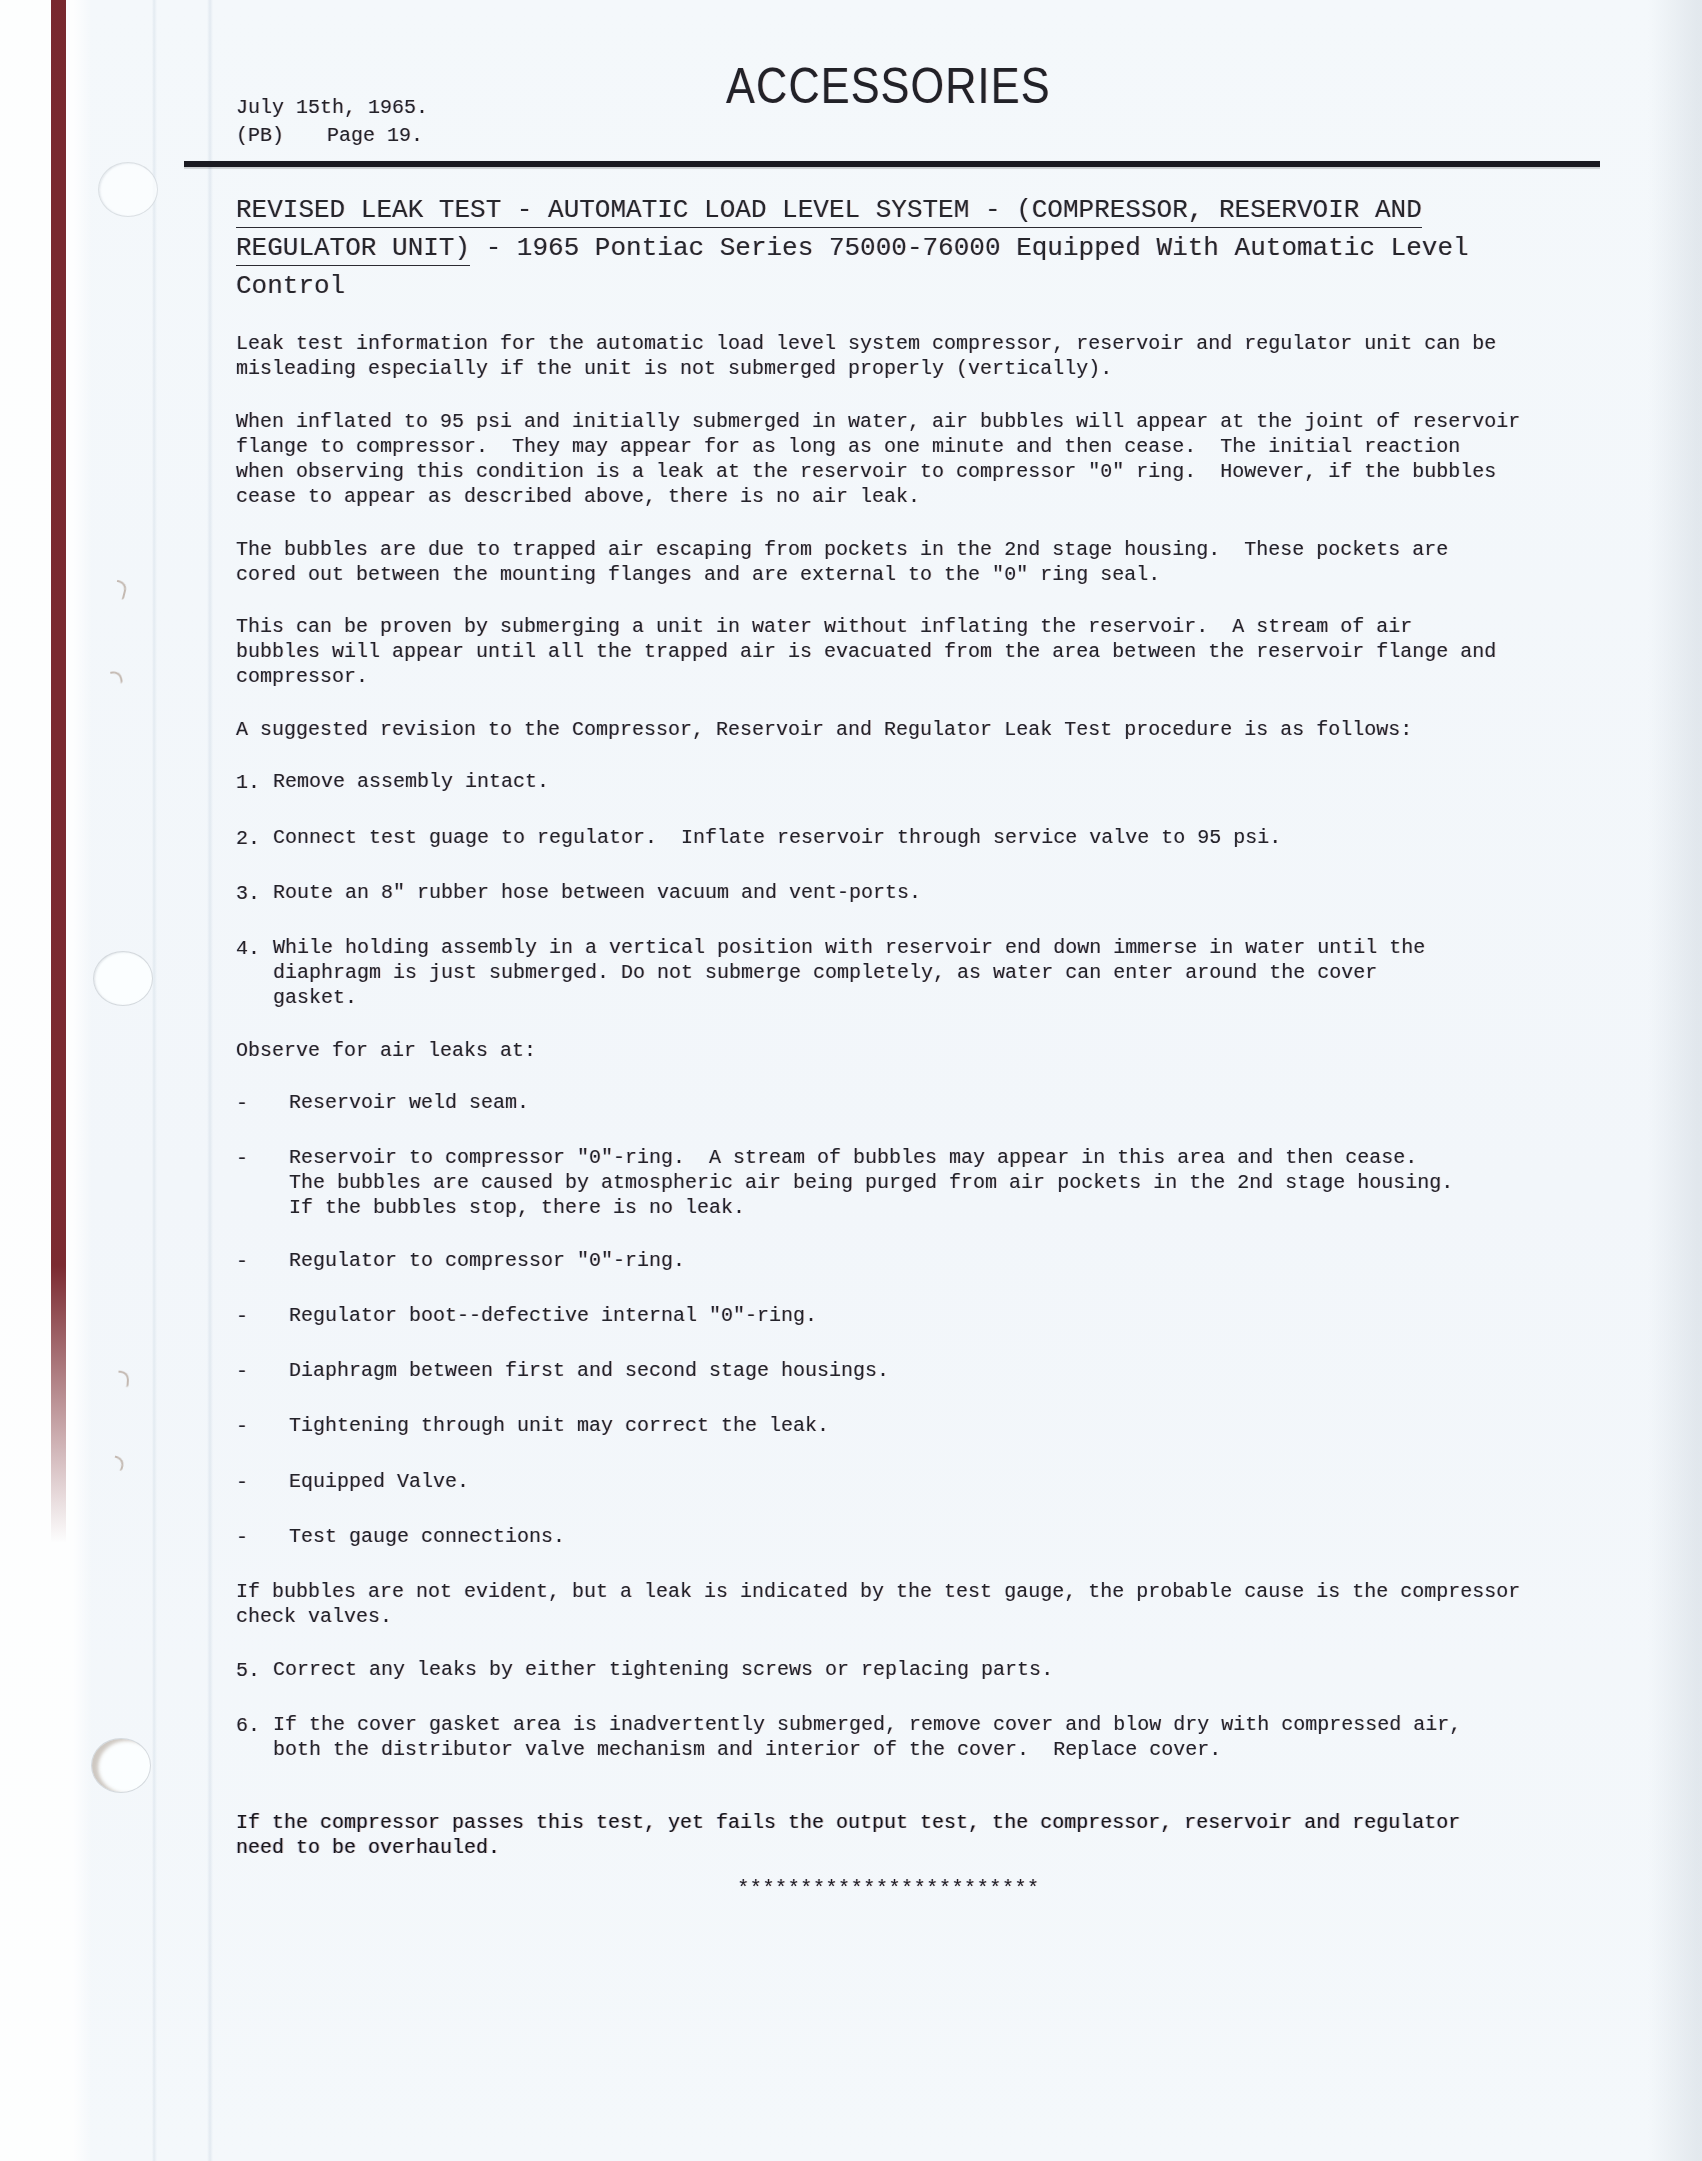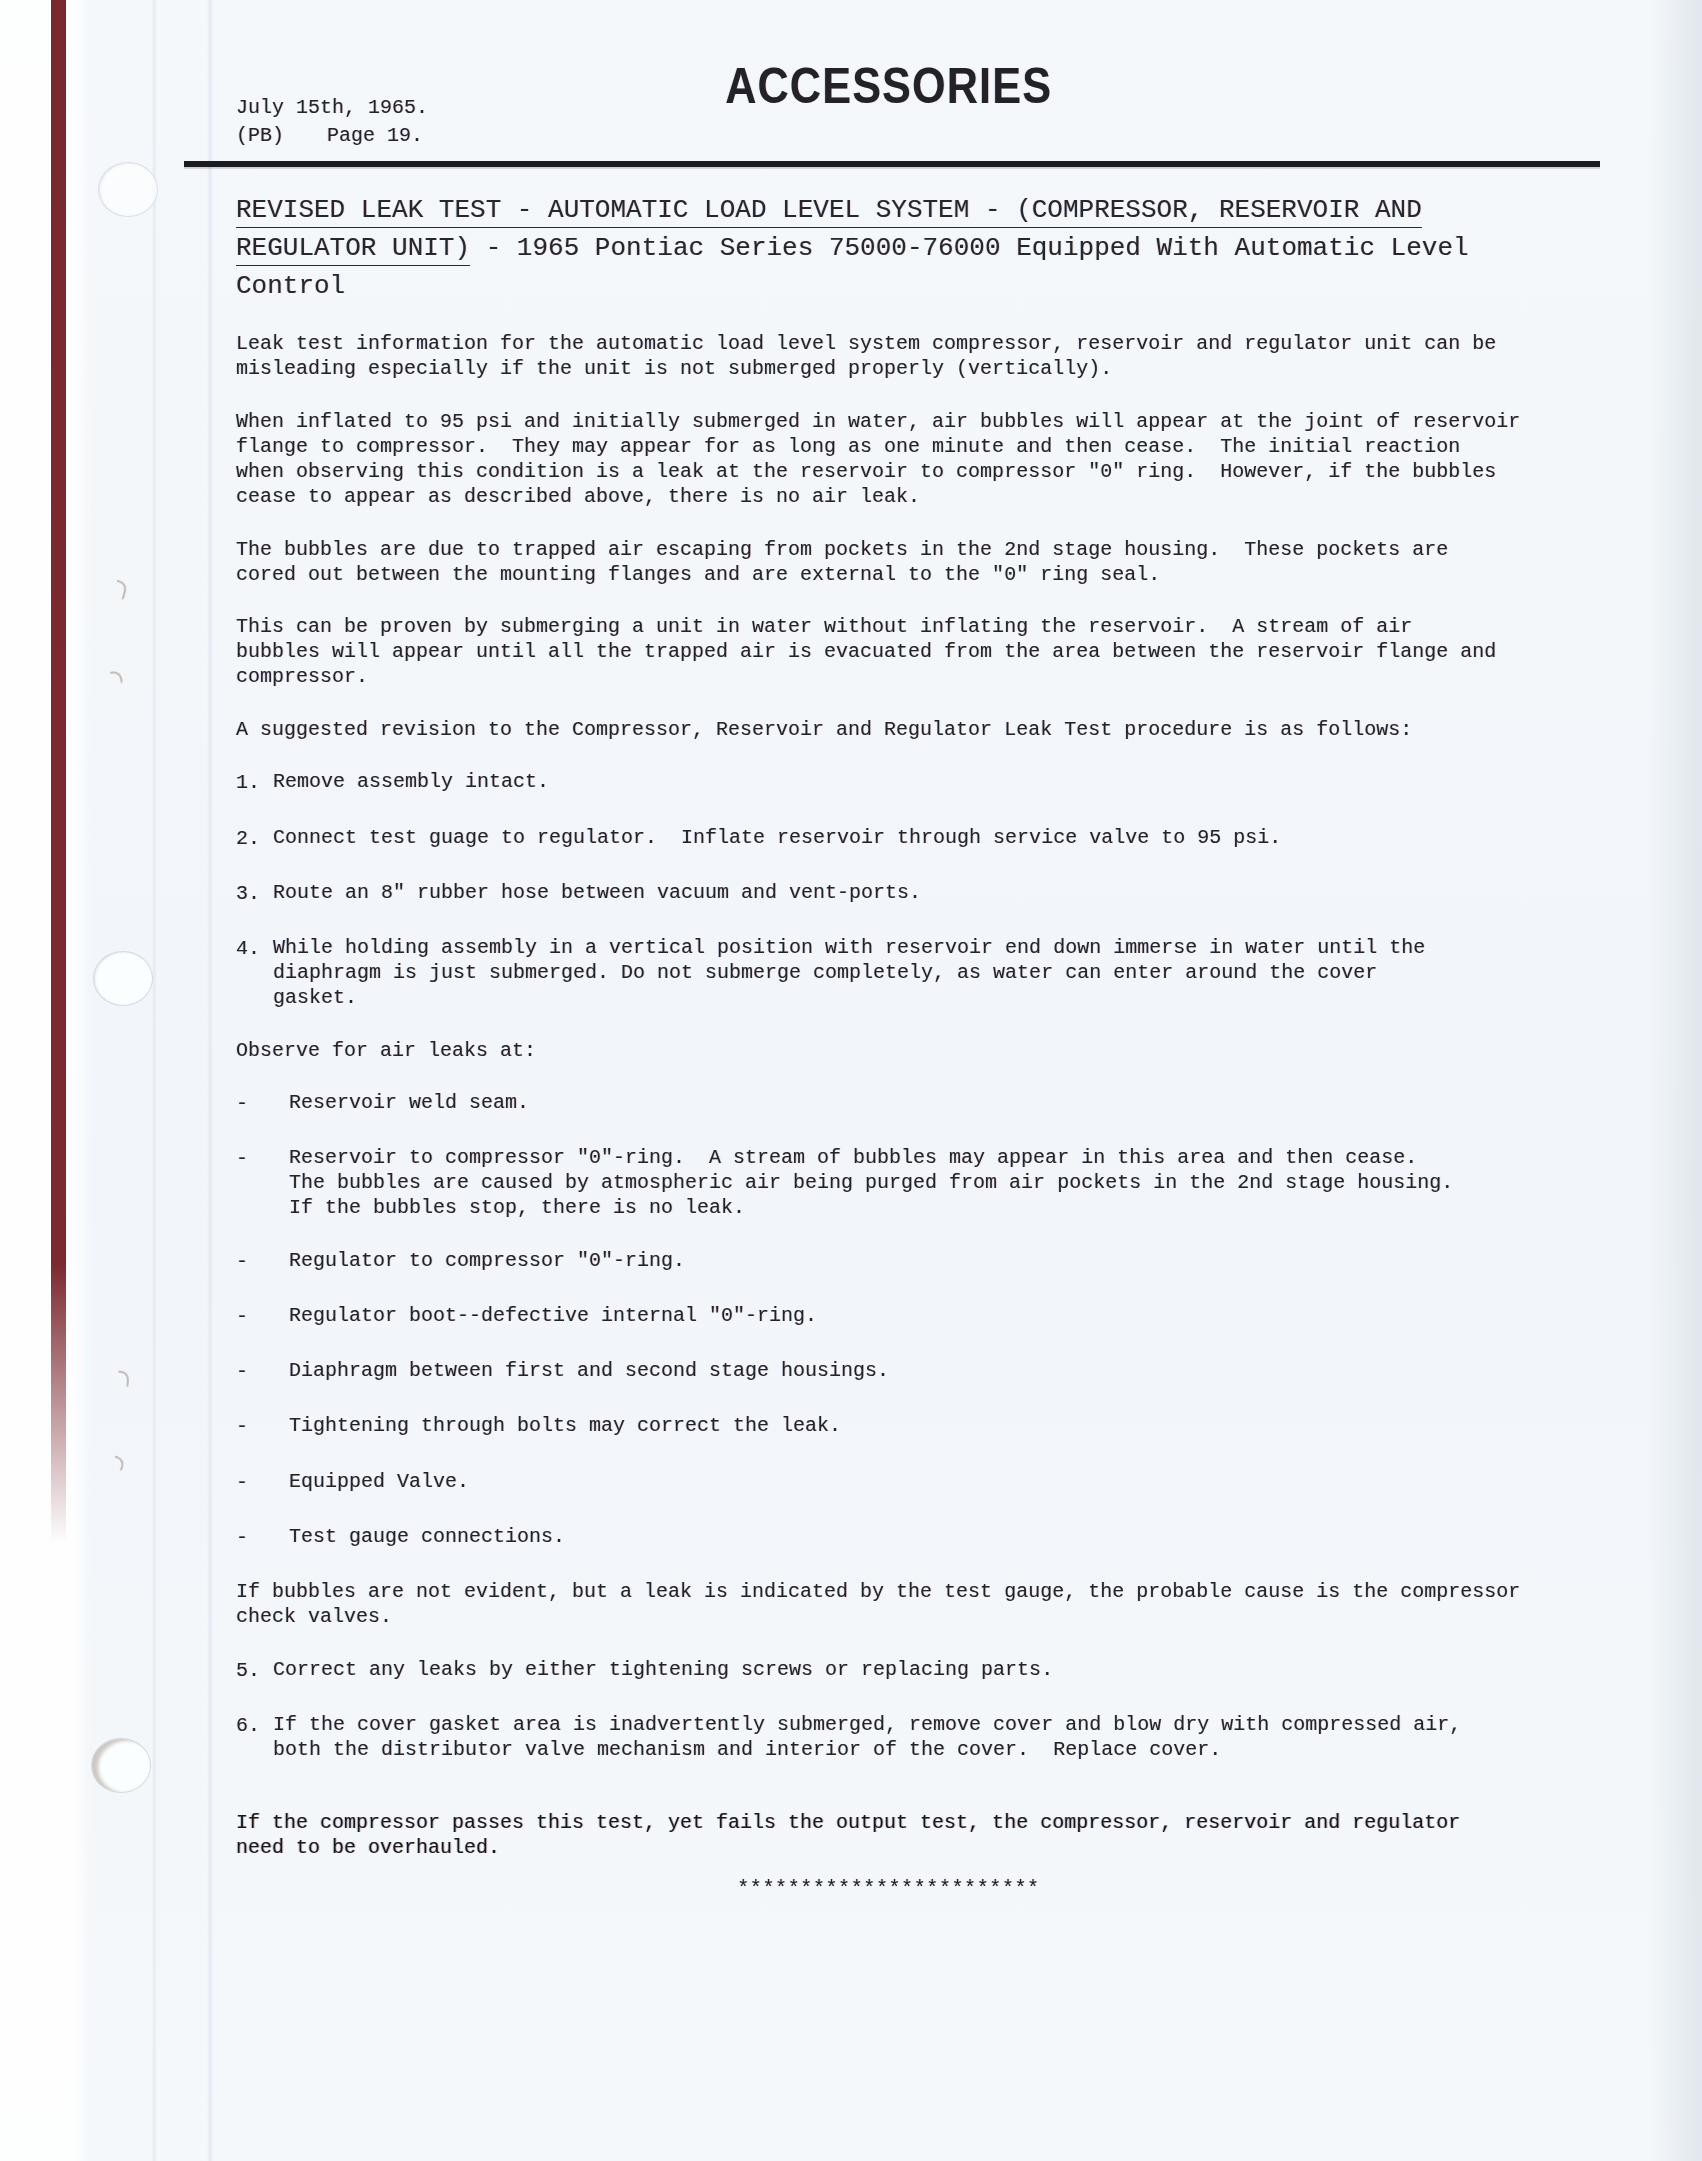--- a/index.html
+++ b/index.html
@@ -47,21 +47,21 @@
   .artifact.a4 { left:113px; top:1457px; transform:rotate(18deg); height:11px; }
 
   .content {
     position:absolute; left:236px; top:0; width:1305px;
     padding-top:61px;
     text-shadow:0.7px 0 0 rgba(168,74,52,.22), -0.7px 0.4px 0 rgba(62,76,158,.18);
   }
   h1.masthead-title {
     margin:0; text-align:center;
     font-family:"Liberation Sans", sans-serif;
-    font-weight:bold; font-size:47px; line-height:49px;
+    font-weight:normal; font-size:47px; line-height:49px;
     letter-spacing:1.2px; color:#222228;
   }
   h1.masthead-title span { display:inline-block; transform:scaleX(.92) scaleY(1.05); }
   .meta-row {
     display:flex; justify-content:space-between; align-items:baseline;
     margin-top:-16px; font-size:20px; line-height:27.6px;flex-direction:column;
   }
   .meta-right span + span { margin-left:43px; }
   .rule {
     margin:12.2px 0 0 -52px; width:1416px; height:5.5px;
@@ -162,21 +162,21 @@
     <div class="row">
       <span class="bullet">-</span>
       <div class="lines">Regulator boot--defective internal "0"-ring.</div>
     </div>
     <div class="row">
       <span class="bullet">-</span>
       <div class="lines">Diaphragm between first and second stage housings.</div>
     </div>
     <div class="row">
       <span class="bullet">-</span>
-      <div class="lines">Tightening through bolts may correct the leak.</div>
+      <div class="lines">Tightening through unit may correct the leak.</div>
     </div>
     <div class="row">
       <span class="bullet">-</span>
       <div class="lines">Equipped Valve.</div>
     </div>
     <div class="row">
       <span class="bullet">-</span>
       <div class="lines">Test gauge connections.</div>
     </div>
 

